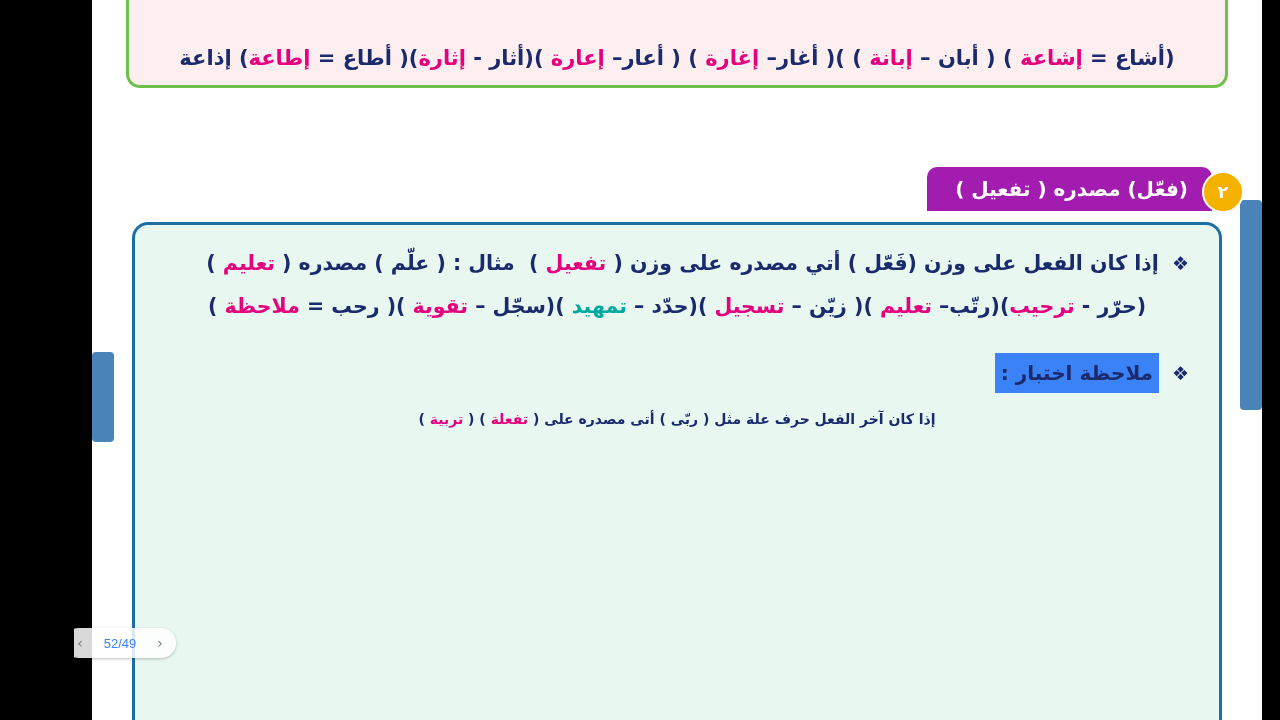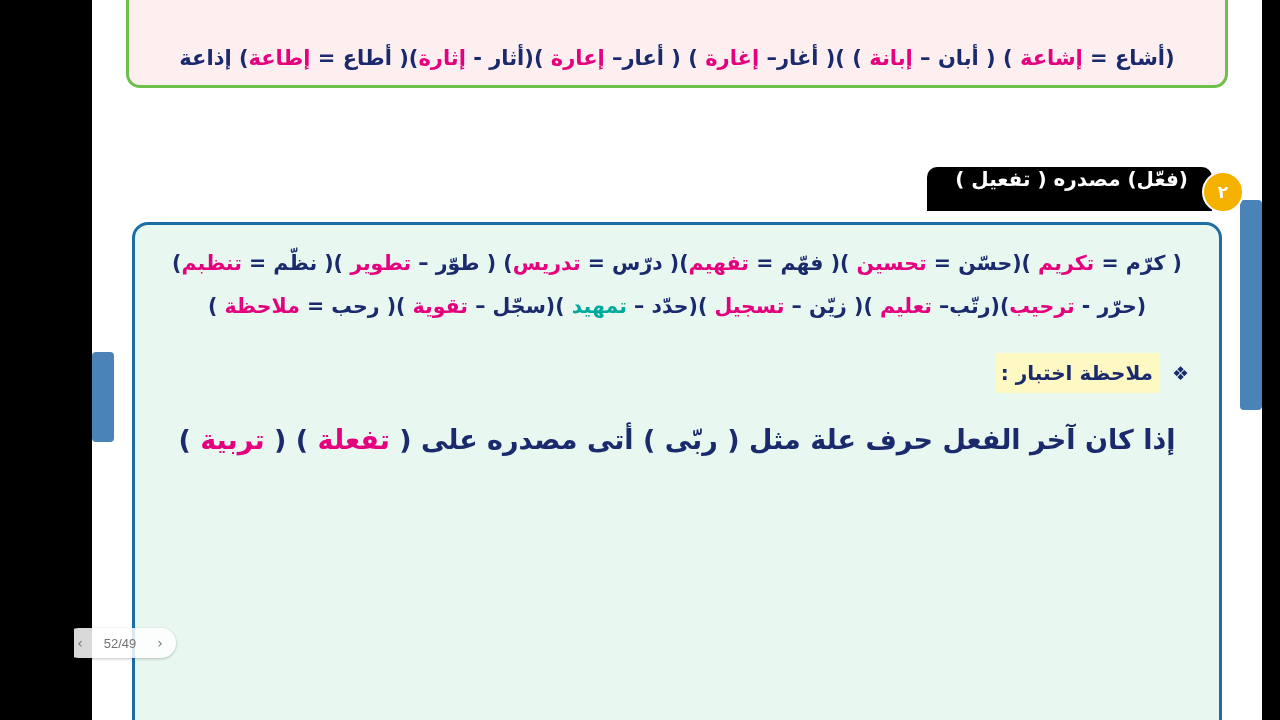--- a/index.html
+++ b/index.html
@@ -77,24 +77,24 @@
   }
   .mag { color: #e5007e; }
   .teal { color: #00a99d; }
 
   
   .heading-tab {
     position: absolute;
     top: 167px;
     right: 68px;
     height: 44px;
-    background: #000000;
+    background: #a21caf;
     border-radius: 10px 10px 0 0;
     display: flex;
-    align-items: flex-start;
+    align-items: center;
     padding: 0 24px 0 28px;
     box-sizing: border-box;
   }
   .heading-tab .txt {
     color: #ffffff;
     font-size: 20px;
     font-weight: bold;
     direction: rtl;
     white-space: nowrap;
   }
@@ -146,27 +146,27 @@
     color: #1a2a6c;
     font-size: 19px;
     margin-left: 6px;
   }
   .note-row {
     margin-top: 34px;
     text-align: right;
     font-size: 20px;
   }
   .hl {
-    background: #fef9c3;
+    background: #3b82f6;
     padding: 8px 6px;
   }
   .note-line {
     text-align: center;
-    font-size: 27px;
-    margin-top: 28px;
+    font-size: 14px;
+    margin-top: 18px;
   }
 
   
   .page-indicator {
     position: absolute;
     right: 1104px;
     left: auto;
     top: 628px;
     width: 112px;
     height: 30px;
@@ -182,21 +182,21 @@
   }
   .page-indicator .arrow {
     color: #777;
     font-size: 14px;
     line-height: 1;
     width: 16px;
     text-align: center;
     cursor: pointer;
   }
   .page-indicator .pnum {
-    color: #737373;
+    color: #3b82f6;
     font-size: 13px;
     font-family: "Liberation Sans", sans-serif;
   }
 </style>
 </head>
 <body>
 
 <div class="stage">
 
   <div class="side-bar left"></div>
@@ -211,24 +211,25 @@
     </div>
   </div>
 
   <div class="heading-tab">
     <span class="txt">(فعّل) مصدره ( تفعيل )</span>
   </div>
   <div class="badge">٢</div>
 
   <div class="main-box">
 
-
-    <div class="row">
-      ( كرّم = <span class="mag">تكريم</span> )(حسّن = <span class="mag">تحسين</span> )( فهّم = <span class="mag">تفهيم</span>)( درّس = <span class="mag">تدريس</span>) ( طوّر – <span class="mag">تطوير</span> )( نظّم = <span class="mag">تنظبم</span>)
-    </div>
+    <div class="row first">
+      <span class="bullet">❖</span>
+      إذا كان الفعل على وزن (فَعّل ) أتي مصدره على وزن ( <span class="mag">تفعيل</span> )&nbsp; مثال : ( علّم ) مصدره ( <span class="mag">تعليم</span> )
+    </div>
+
 
 
 
     <div class="row">
       (حرّر - <span class="mag">ترحيب</span>)(رتّب– <span class="mag">تعليم</span> )( زيّن – <span class="mag">تسجيل</span> )(حدّد – <span class="teal">تمهيد</span> )(سجّل – <span class="mag">تقوية</span> )( رحب = <span class="mag">ملاحظة</span> )
     </div>
 
     <div class="row note-row">
       <span class="bullet">❖</span>
       <span class="hl">ملاحظة اختبار :</span>

